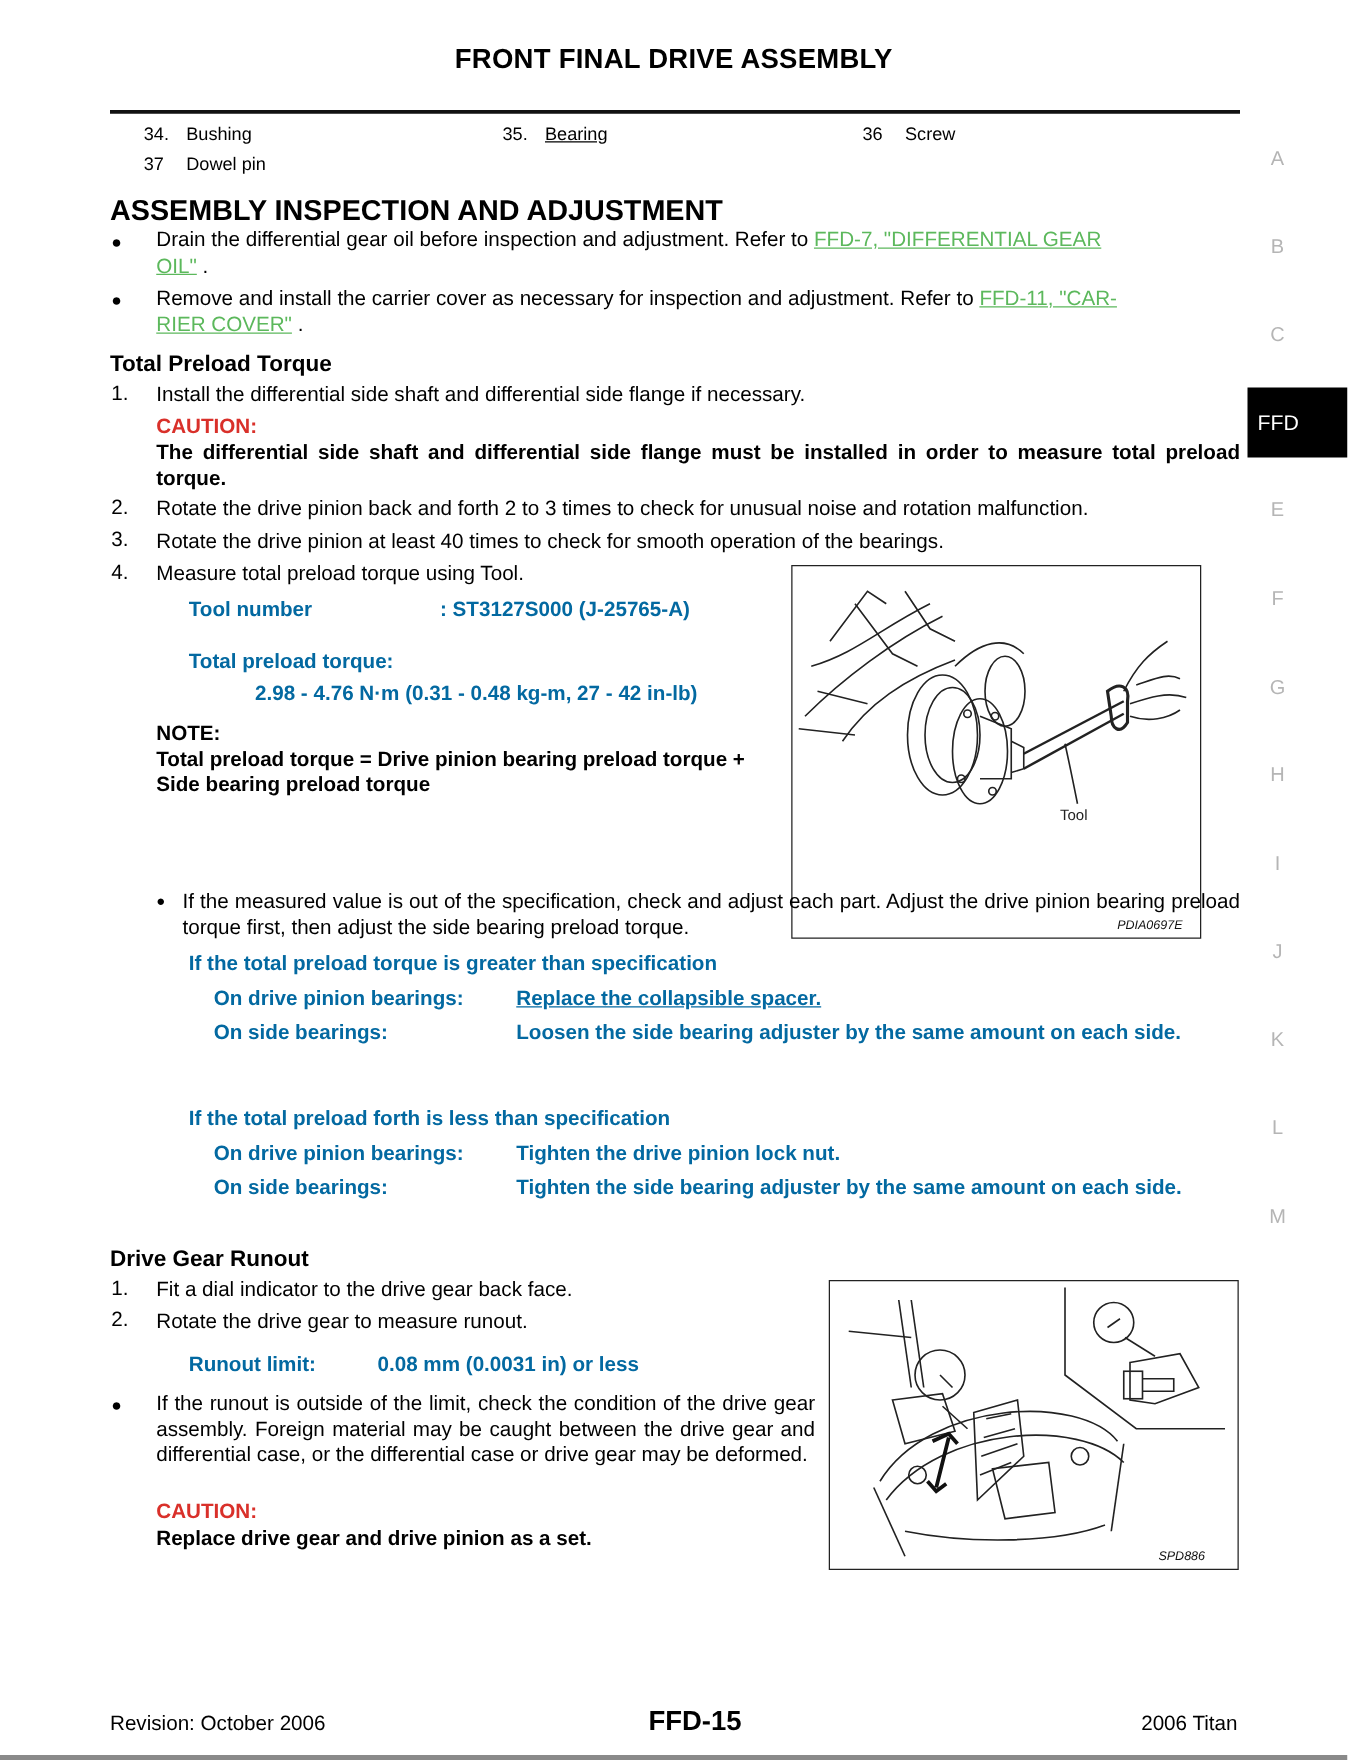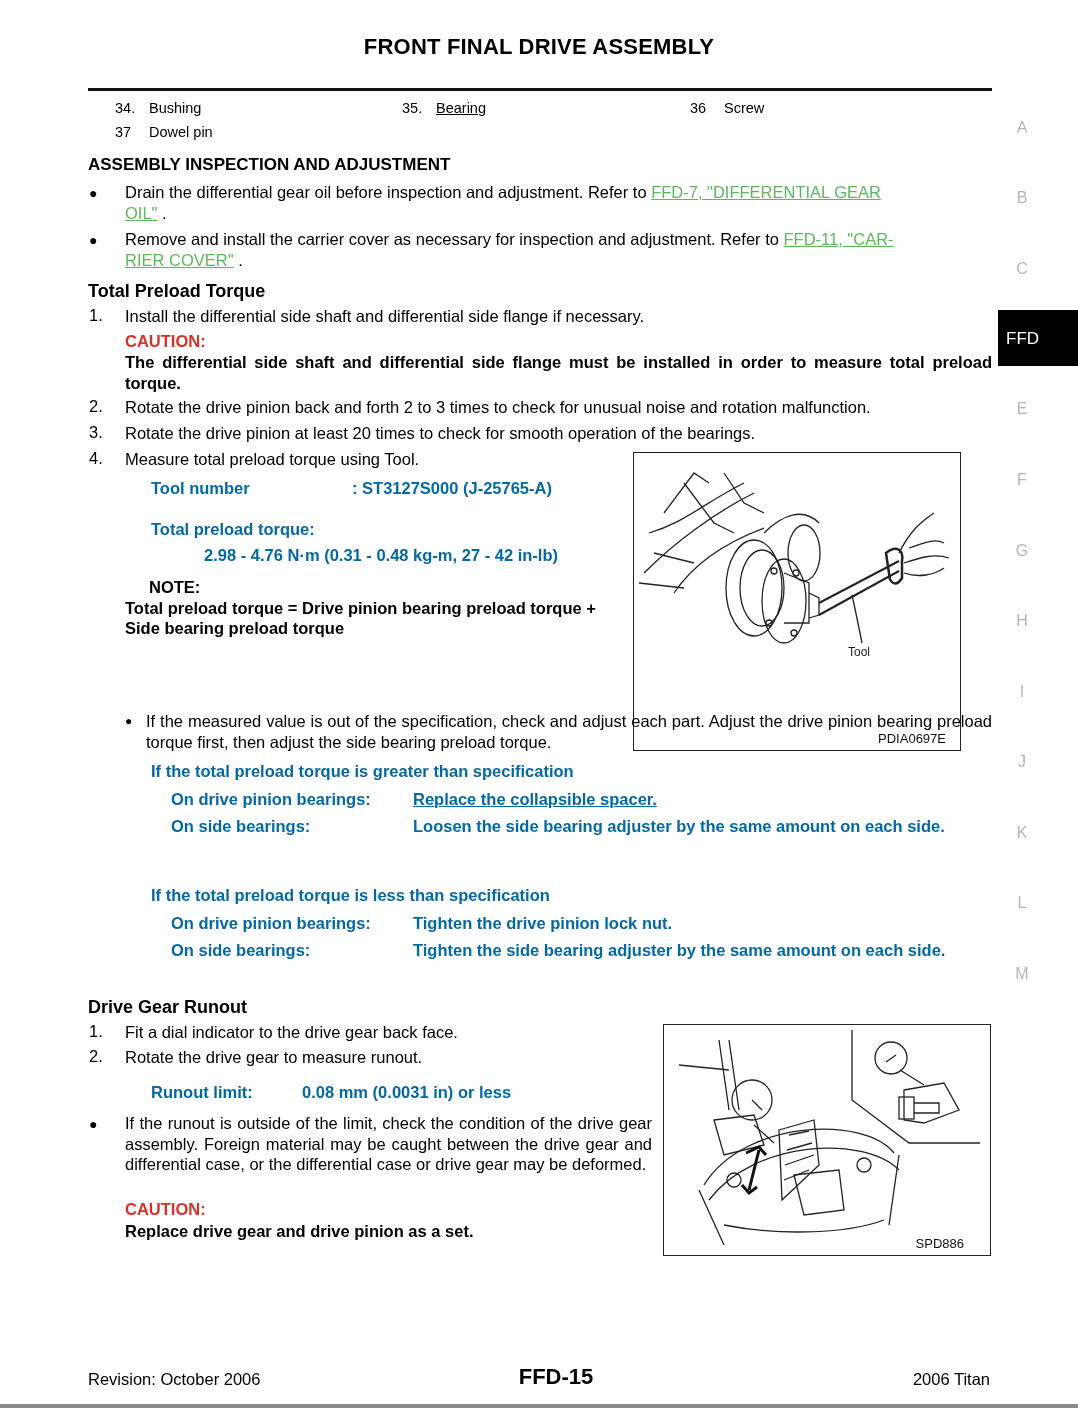--- a/index.html
+++ b/index.html
@@ -3,31 +3,31 @@
 <meta charset="utf-8">
 <style>
   * { margin: 0; padding: 0; box-sizing: border-box; }
   html, body { width: 1078px; height: 1408px; background: #ffffff; overflow: hidden; }
   body { position: relative; font-family: "Liberation Sans", sans-serif; color: #000; font-size: 16.5px; }
   .abs { position: absolute; }
   .page-title { left: 0; width: 1078px; top: 34px; text-align: center; font-weight: bold; font-size: 22px; letter-spacing: 0.2px; }
   .title-rule { left: 88px; width: 904px; top: 88px; height: 3px; background: #111; }
   .legend-item { font-size: 14.5px; }
   .legend-num { display: inline-block; width: 34px; }
-  .h-section { font-weight: bold; font-size: 17px; }
+  .h-section { font-weight: bold; font-size: 23px; }
   .h-sub { font-weight: bold; font-size: 18px; }
   .bullet { position: absolute; font-size: 14px; }
   .txt { position: absolute; line-height: 20.5px; }
   .link { color: #5cb85c; text-decoration: underline; }
   .num { position: absolute; }
   .red { color: #d9302a; font-weight: bold; }
   .bold { font-weight: bold; }
   .blue { color: #0369a1; font-weight: bold; }
   .figure { position: absolute; border: 1.5px solid #222; background: #fff; }
-  .fig-code { position: absolute; right: 14px; bottom: 4px; font-size: 13px; color: #111; }
+  .fig-code { position: absolute; right: 14px; bottom: 4px; font-size: 10px; color: #111; font-style: italic; }
   .side-letter { position: absolute; left: 1012px; width: 20px; text-align: center; color: #b5b5b5; font-size: 16px; }
   .side-tab { position: absolute; left: 998px; top: 310px; width: 80px; height: 56px; background: #000; color: #fff; font-size: 17px; padding: 19px 0 0 8px; }
   .footer { position: absolute; top: 1370px; font-size: 16.5px; }
   .footer-page { position: absolute; top: 1364px; left: 0; width: 1078px; text-align: center; font-weight: bold; font-size: 22px; padding-left: 34px; }
   .bottom-bar { position: absolute; left: 0; top: 1404px; width: 1078px; height: 4px; background: #8a8a8a; }
   .justify { text-align: justify; }
 </style>
 </head>
 <body>
 
@@ -56,32 +56,32 @@
 <div class="num" style="left:89px; top:306px;">1.</div>
 <div class="txt" style="left:125px; top:306px;">Install the differential side shaft and differential side flange if necessary.</div>
 
 <div class="txt red" style="left:125px; top:331px;">CAUTION:</div>
 <div class="txt bold justify" style="left:125px; top:352px; width:867px;">The differential side shaft and differential side flange must be installed in order to measure total preload torque.</div>
 
 <div class="num" style="left:89px; top:397px;">2.</div>
 <div class="txt" style="left:125px; top:397px;">Rotate the drive pinion back and forth 2 to 3 times to check for unusual noise and rotation malfunction.</div>
 
 <div class="num" style="left:89px; top:423px;">3.</div>
-<div class="txt" style="left:125px; top:423px;">Rotate the drive pinion at least 20 times to check for smooth operation of the bearings.</div>
+<div class="txt" style="left:125px; top:423px;">Rotate the drive pinion at least 40 times to check for smooth operation of the bearings.</div>
 
 <div class="num" style="left:89px; top:449px;">4.</div>
 <div class="txt" style="left:125px; top:449px;">Measure total preload torque using Tool.</div>
 
 <div class="txt blue" style="left:151px; top:478px;">Tool number</div>
 <div class="txt blue" style="left:352px; top:478px;">: ST3127S000 (J-25765-A)</div>
 
 <div class="txt blue" style="left:151px; top:519px;">Total preload torque:</div>
 <div class="txt blue" style="left:204px; top:545px;">2.98 - 4.76 N·m (0.31 - 0.48 kg-m, 27 - 42 in-lb)</div>
 
-<div class="txt bold" style="left:125px; top:577px;margin-left:24px;">NOTE:</div>
+<div class="txt bold" style="left:125px; top:577px;">NOTE:</div>
 <div class="txt bold" style="left:125px; top:598px;">Total preload torque = Drive pinion bearing preload torque +</div>
 <div class="txt bold" style="left:125px; top:618px;">Side bearing preload torque</div>
 
 <div class="figure" style="left:633px; top:452px; width:328px; height:299px;">
   <svg width="326" height="230" viewBox="0 0 326 230">
     <g fill="none" stroke="#222" stroke-width="1.3">
       <path d="M10 120 C 40 90, 80 60, 120 40"></path>
       <path d="M30 60 L 60 20 L 75 30"></path>
       <path d="M15 80 C 50 70, 70 50, 110 30"></path>
       <path d="M40 140 C 60 110, 90 90, 130 75"></path>
@@ -116,21 +116,21 @@
 
 <div class="bullet" style="left:125px; top:714px; font-size:12px;">●</div>
 <div class="txt justify" style="left:146px; top:711px; width:846px;">If the measured value is out of the specification, check and adjust each part. Adjust the drive pinion bearing preload torque first, then adjust the side bearing preload torque.</div>
 
 <div class="txt blue" style="left:151px; top:761px;">If the total preload torque is greater than specification</div>
 <div class="txt blue" style="left:171px; top:789px;">On drive pinion bearings:</div>
 <div class="txt blue" style="left:413px; top:789px;text-decoration:underline;">Replace the collapsible spacer.</div>
 <div class="txt blue" style="left:171px; top:816px;">On side bearings:</div>
 <div class="txt blue" style="left:413px; top:816px; width:570px;">Loosen the side bearing adjuster by the same amount on each side.</div>
 
-<div class="txt blue" style="left:151px; top:885px;">If the total preload torque is less than specification</div>
+<div class="txt blue" style="left:151px; top:885px;">If the total preload forth is less than specification</div>
 <div class="txt blue" style="left:171px; top:913px;">On drive pinion bearings:</div>
 <div class="txt blue" style="left:413px; top:913px;">Tighten the drive pinion lock nut.</div>
 <div class="txt blue" style="left:171px; top:940px;">On side bearings:</div>
 <div class="txt blue" style="left:413px; top:940px; width:570px;">Tighten the side bearing adjuster by the same amount on each side.</div>
 
 <div class="abs h-sub" style="left:88px; top:997px;">Drive Gear Runout</div>
 
 <div class="num" style="left:89px; top:1022px;">1.</div>
 <div class="txt" style="left:125px; top:1022px;">Fit a dial indicator to the drive gear back face.</div>
 <div class="num" style="left:89px; top:1047px;">2.</div>

